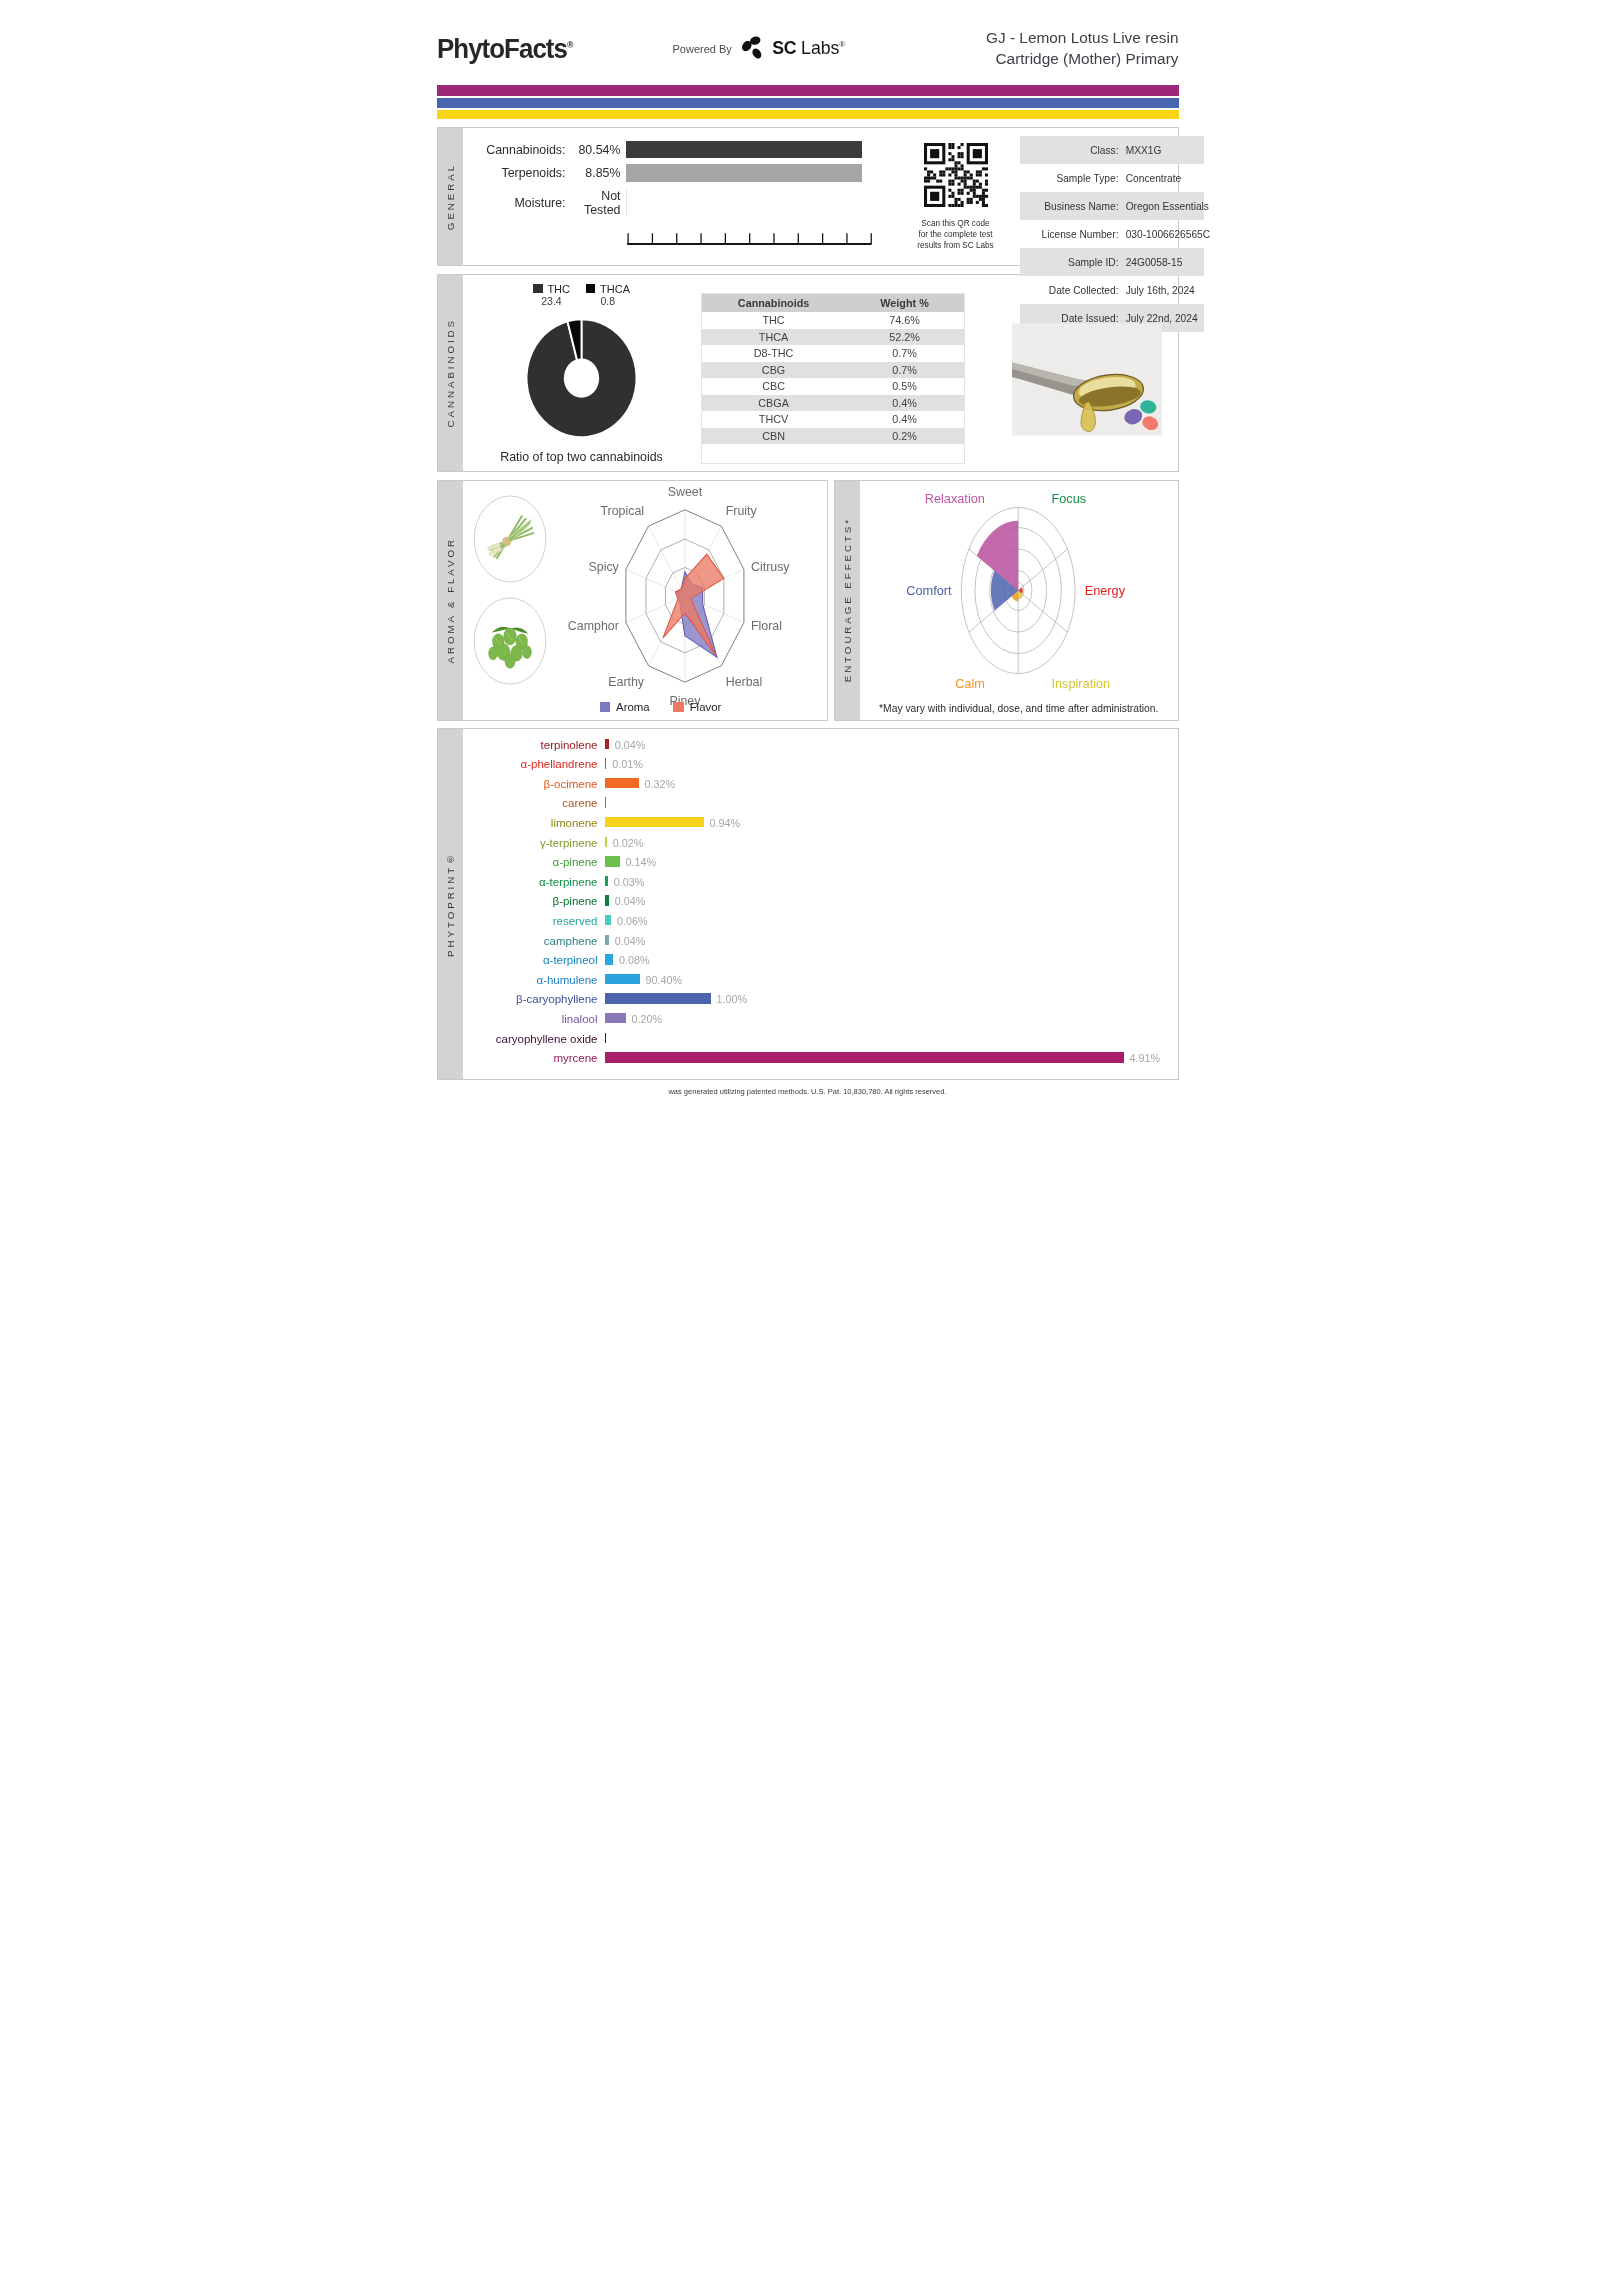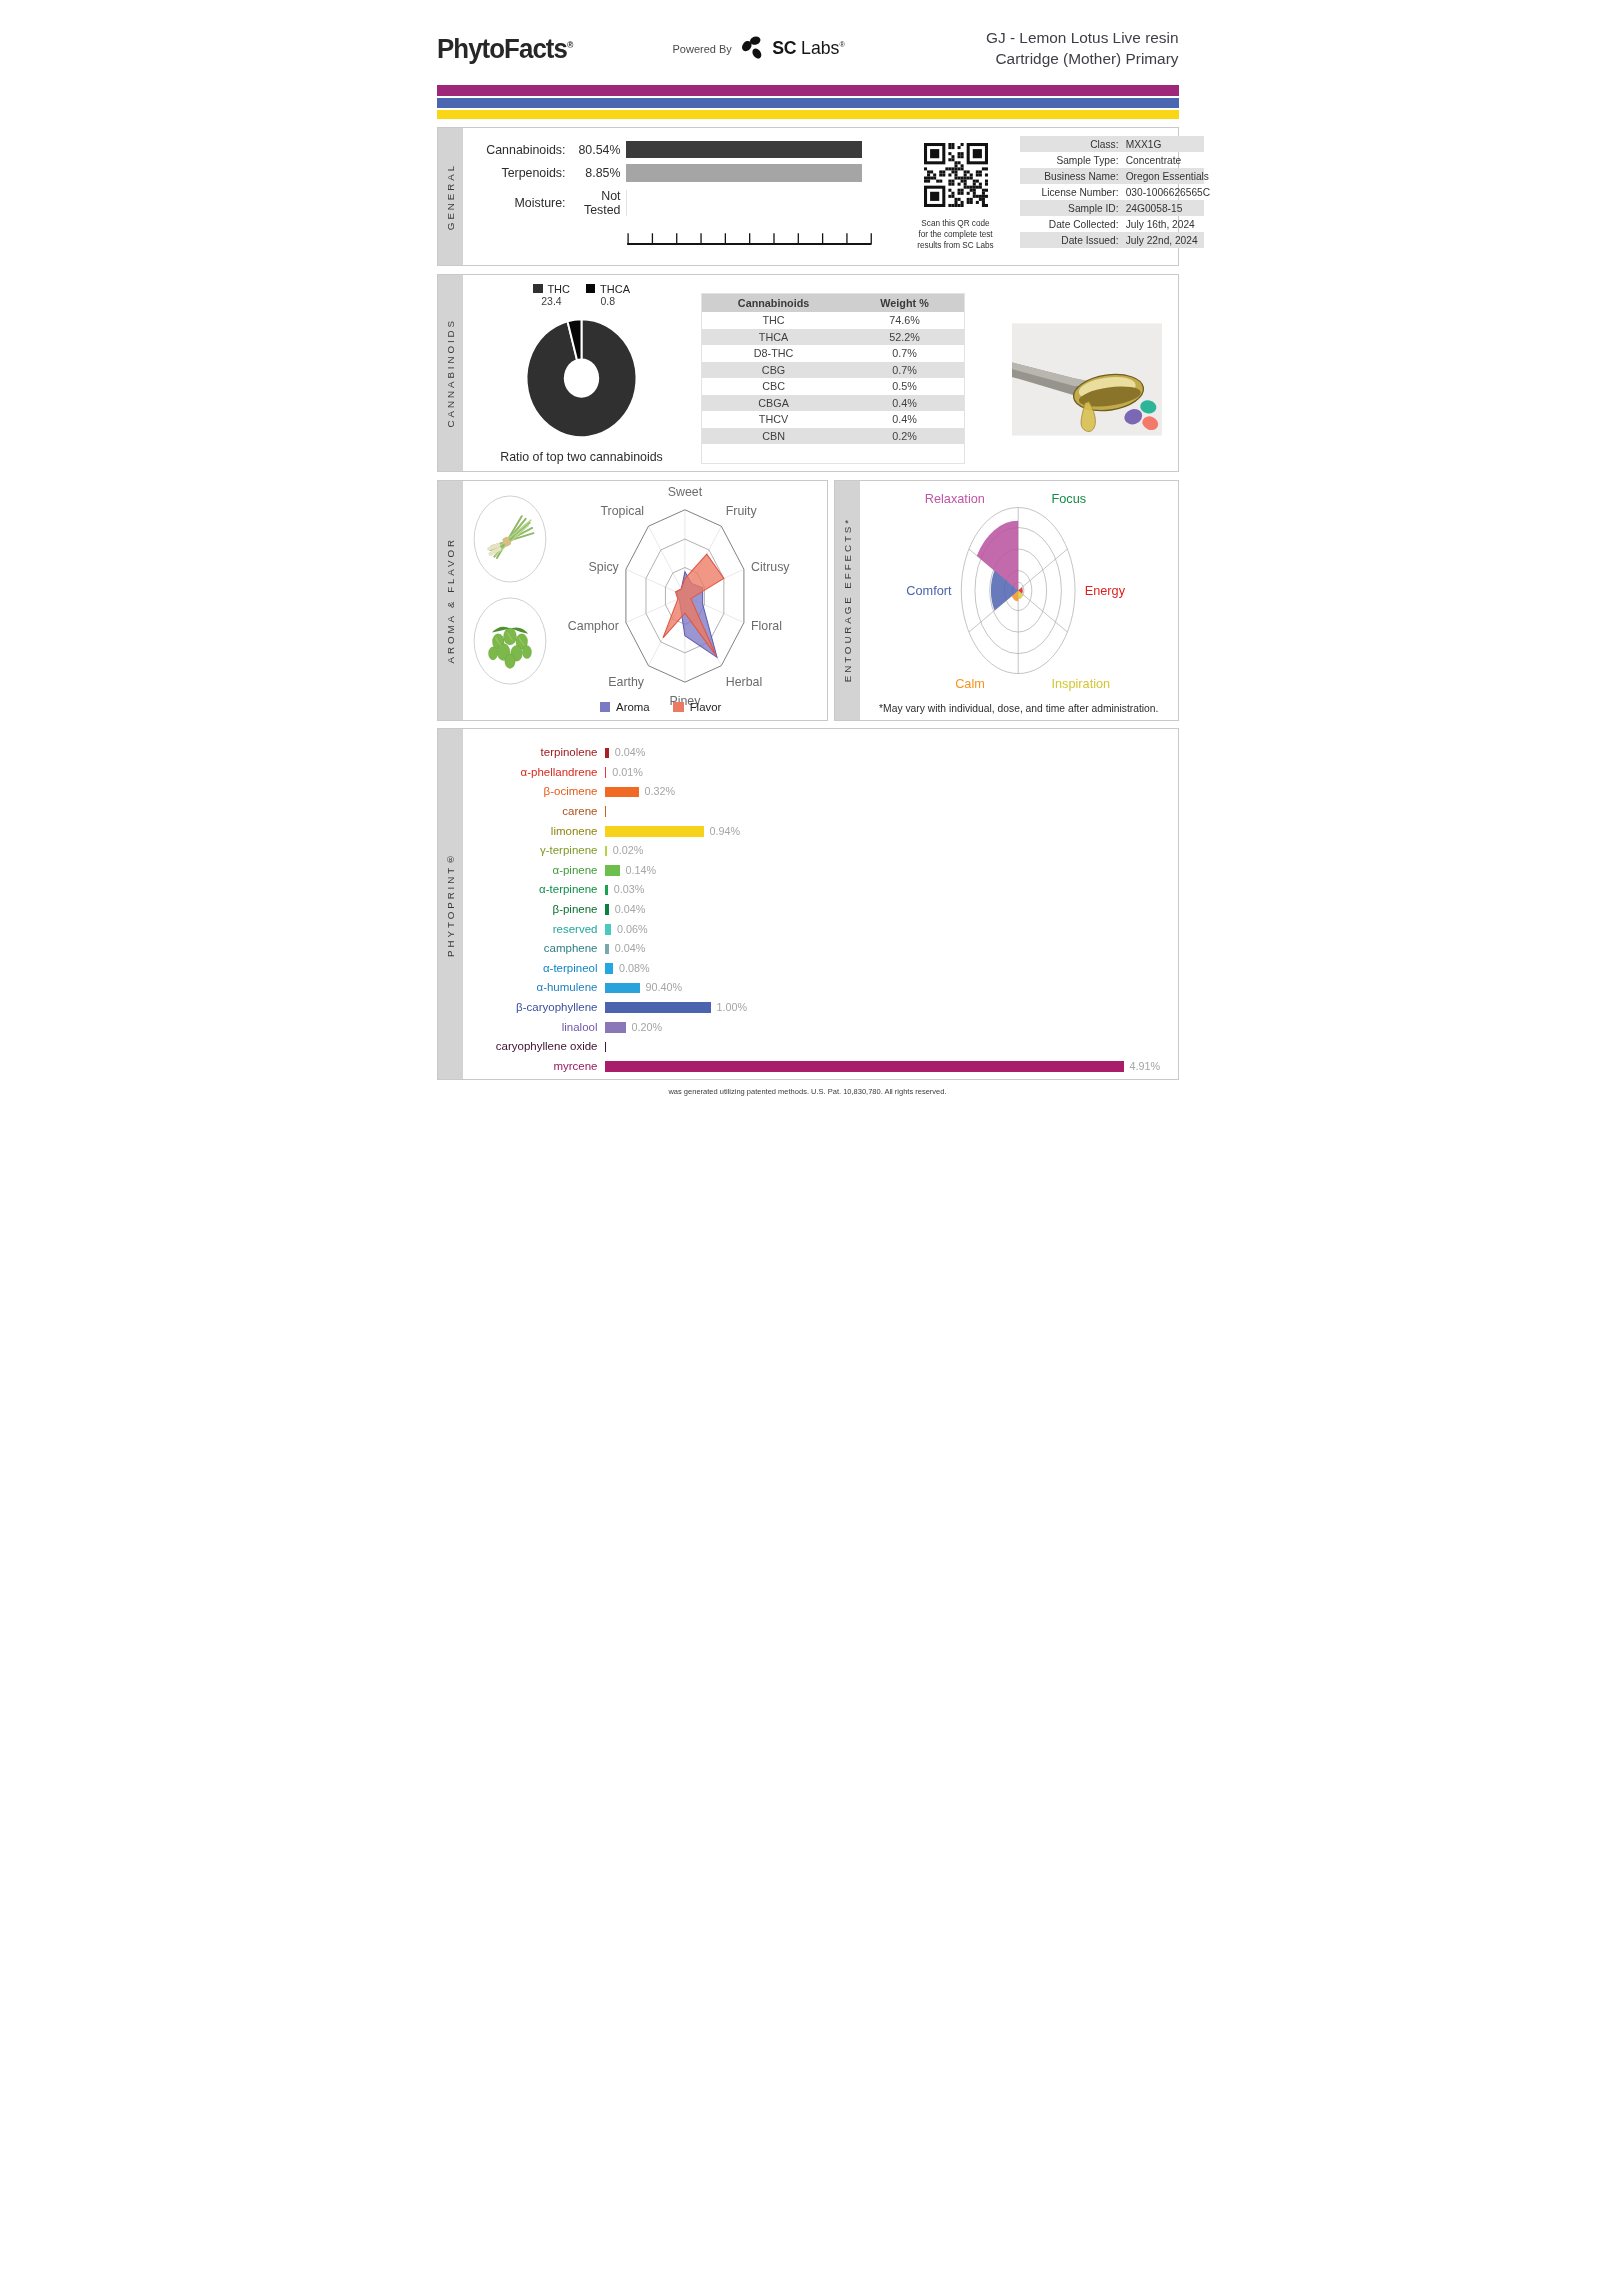--- a/index.html
+++ b/index.html
@@ -42,21 +42,21 @@
   .gen-label{width:103px;text-align:right;font-size:12.4px;color:#2d2d2d;flex:none;}
   .gen-val{width:55px;text-align:right;font-size:12.4px;color:#2d2d2d;flex:none;padding-right:0;}
   .gen-barzone{flex:1;height:17.7px;margin-left:5.2px;position:relative;}
   .gen-bar{height:100%;}
   .gen-zero{border-left:1.3px solid #e3e3e3;height:26px;}
   .gen-moist{height:30px;}
   .gen-ruler{margin:11.8px 0 0 164px;}
   .qr-block{width:128px;flex:none;margin-left:17px;padding-top:15.7px;text-align:center;}
   .qr-cap{font-size:8.2px;line-height:1.3;color:#2e2e2e;margin-top:9.8px;white-space:pre-line;}
   .info-table{margin-left:auto;width:184px;flex:none;padding-top:8.5px;margin-right:5.2px;}
-  .info-row{display:flex;height:16px;align-items:center;font-size:10.2px;}
+  .info-row{display:flex;height:28px;align-items:center;font-size:10.2px;}
   .info-row.odd{background:#e1e1e1;}
   .info-label{width:99px;text-align:right;color:#333;flex:none;}
   .info-val{padding-left:7.2px;color:#333;white-space:nowrap;}
 
   
   .cb-wrap{display:flex;width:100%;}
   .donut-block{width:204px;flex:none;margin-left:17px;padding-top:7.9px;text-align:center;}
   .dn-legend{display:flex;justify-content:center;gap:15.7px;height:31px;}
   .dn-item{text-align:center;}
   .dn-top{display:flex;align-items:center;gap:4.6px;font-size:11px;color:#242424;}
@@ -77,21 +77,21 @@
   .af-img.one{top:13px;}
   .af-img.two{top:115px;}
   .af-chart{margin-left:90px;padding-top:0;}
   .af-legend{position:absolute;left:90px;bottom:6.5px;width:216px;display:flex;justify-content:center;gap:23.6px;font-size:11.4px;color:#242424;align-items:center;}
   .af-legend .sw{width:10.5px;height:10.5px;display:inline-block;margin-right:5.9px;vertical-align:-1.3px;}
   .ent-chart{padding-top:3.9px;text-align:center;}
   .ent-note{position:absolute;bottom:5.9px;left:0;width:100%;text-align:center;font-size:10.3px;color:#2c2c2c;}
 
   
   .tp-wrap{padding-top:9.2px;}
-  .t-row{display:flex;align-items:flex-end;height:19.6px;}
+  .t-row{display:flex;align-items:flex-start;height:19.6px;}
   .t-label{width:135px;text-align:right;font-size:11.5px;padding-right:7.2px;flex:none;white-space:nowrap;}
   .t-bar{height:10.5px;flex:none;}
   .t-val{margin-left:5.9px;font-size:10.8px;color:#a5a5a5;}
 
   .footer{margin-top:5.9px;text-align:center;font-size:7.5px;color:#3b3b3b;line-height:1.55;}
 </style>
 </head>
 <body>
 
 <div class="page">

